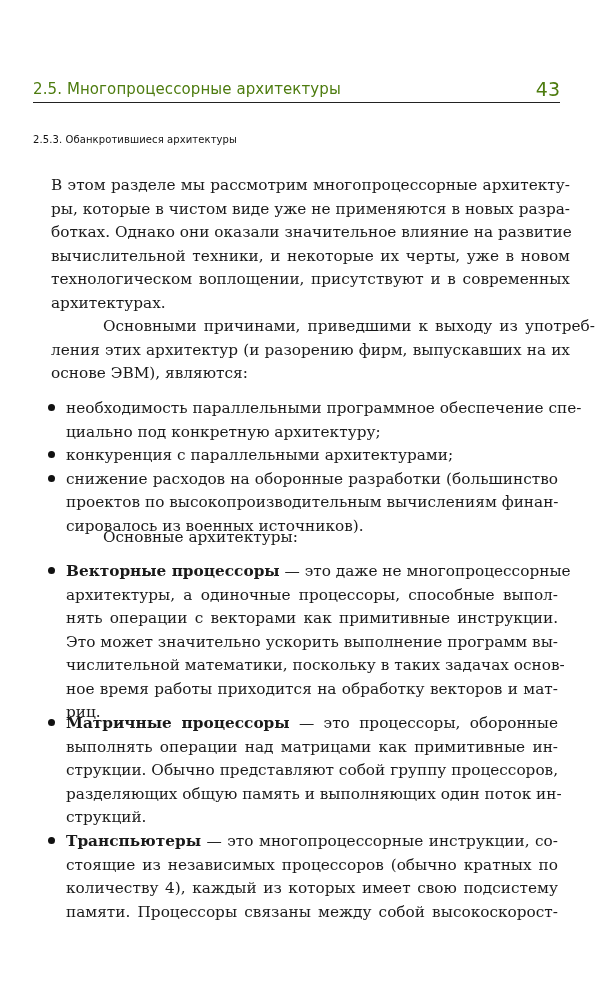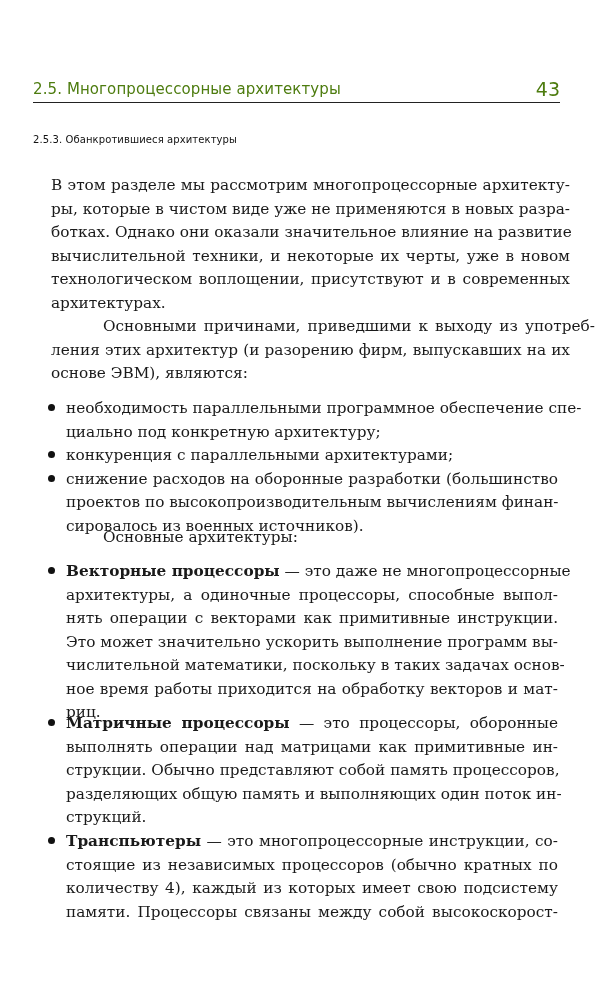--- a/index.html
+++ b/index.html
@@ -149,21 +149,21 @@
         <div class="line bul" style="top:632px">Это может значительно ускорить выполнение программ вы-</div>
         <div class="line bul" style="top:655px">числительной математики, поскольку в таких задачах основ-</div>
         <div class="line bul" style="top:679px">ное время работы приходится на обработку векторов и мат-</div>
         <div class="line bul last" style="top:702px">риц.</div>
       </div>
 
       <div>
         <span class="bullet" style="top:719px"></span>
         <div class="line bul" style="top:713px"><span class="term">Матричные процессоры</span><span> — это процессоры, оборонные</span></div>
         <div class="line bul" style="top:737px">выполнять операции над матрицами как примитивные ин-</div>
-        <div class="line bul" style="top:760px">струкции. Обычно представляют собой память процессоров,</div>
+        <div class="line bul" style="top:760px">струкции. Обычно представляют собой группу процессоров,</div>
         <div class="line bul" style="top:784px">разделяющих общую память и выполняющих один поток ин-</div>
         <div class="line bul last" style="top:807px">струкций.</div>
       </div>
 
       <div>
         <span class="bullet" style="top:837px"></span>
         <div class="line bul" style="top:831px"><span class="term">Транспьютеры</span><span> — это многопроцессорные инструкции, со-</span></div>
         <div class="line bul" style="top:855px">стоящие из независимых процессоров (обычно кратных по</div>
         <div class="line bul" style="top:878px">количеству 4), каждый из которых имеет свою подсистему</div>
         <div class="line bul" style="top:902px">памяти. Процессоры связаны между собой высокоскорост-</div>

